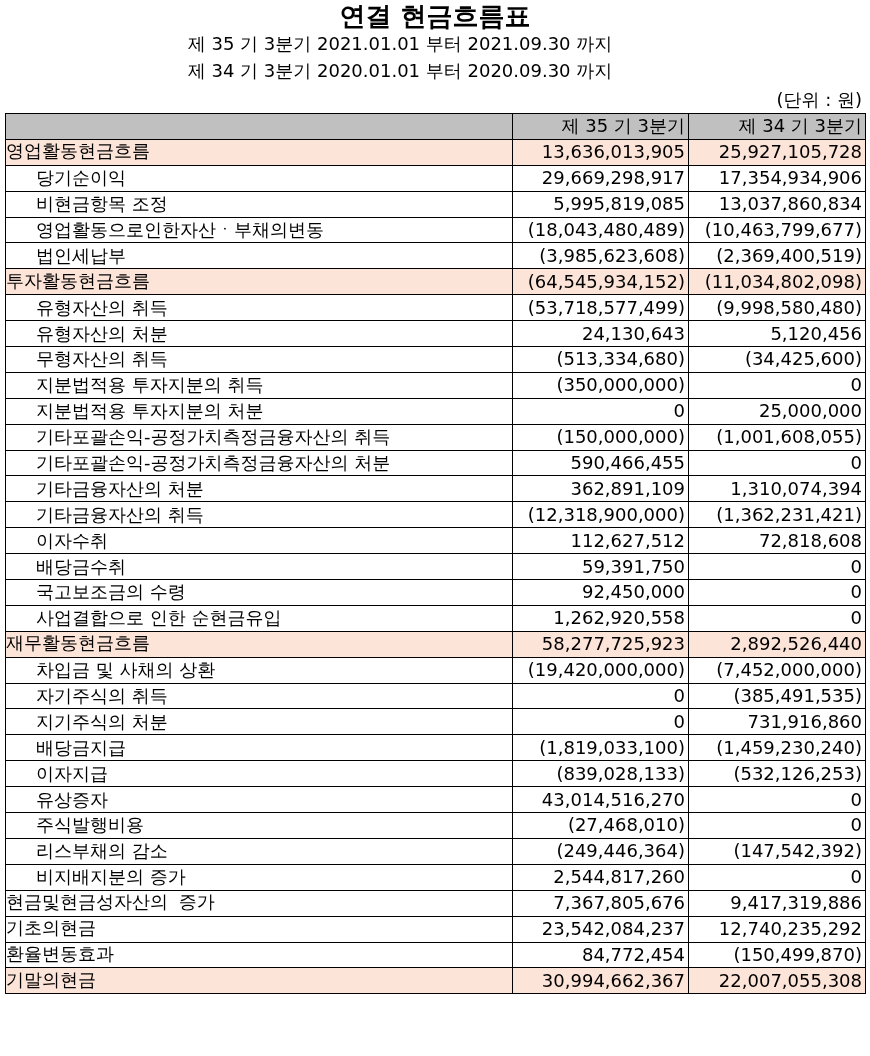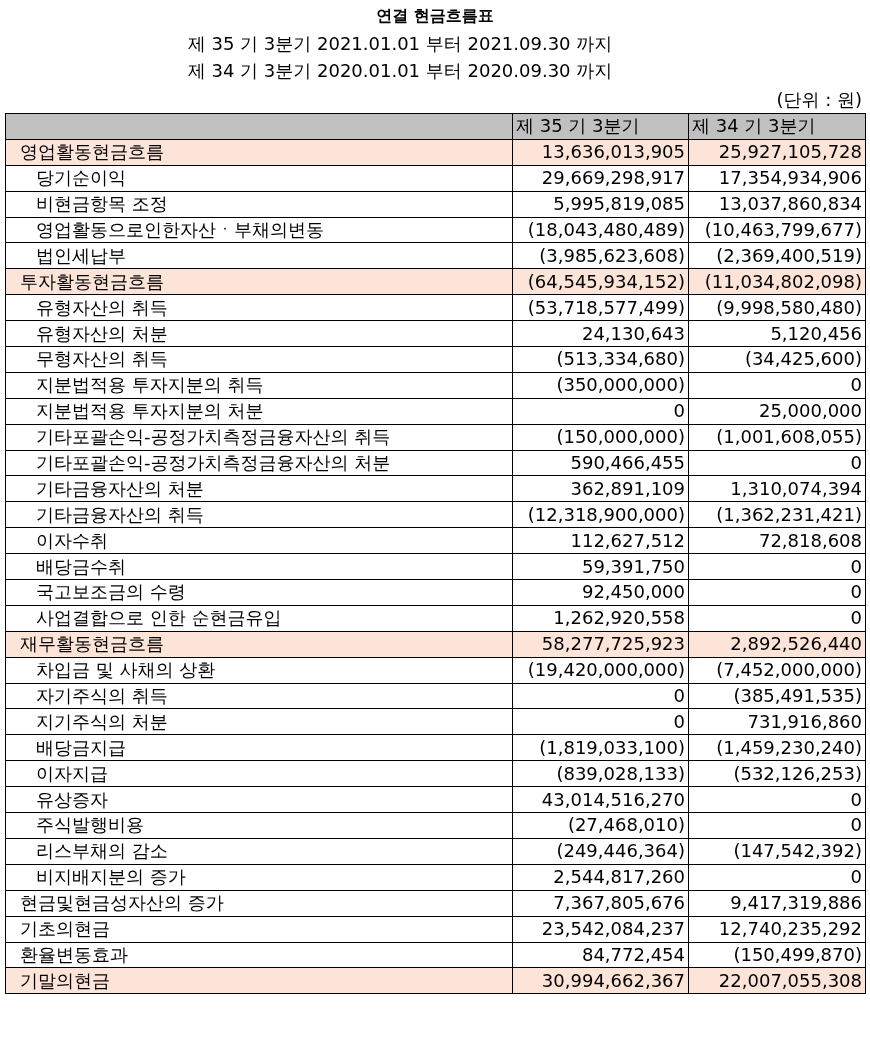--- a/index.html
+++ b/index.html
@@ -1,31 +1,31 @@
 <!DOCTYPE html>
 <html><head>
 <meta charset="utf-8">
 <style>
   html, body { margin: 0; padding: 0; background: #ffffff; }
   body { width: 870px; height: 1056px; position: relative; font-family: "DejaVu Sans", sans-serif; color: #000; overflow: hidden; }
-  .title { position: absolute; top: 2px; left: 0; width: 870px; text-align: center; font-size: 16px; font-weight: bold; line-height: 28px; }
+  .title { position: absolute; top: 2px; left: 0; width: 870px; text-align: center; font-size: 26px; font-weight: bold; line-height: 28px; }
   .sub { position: absolute; left: 0; width: 800px; text-align: center; font-size: 18px; line-height: 24px; }
   .sub1 { top: 32px; }
   .sub2 { top: 59px; }
   .unit { position: absolute; top: 88px; right: 8px; font-size: 18px; line-height: 24px; text-align: center; }
   table { position: absolute; top: 113px; left: 5px; width: 860px; border-collapse: collapse; table-layout: fixed; }
   col.c1 { width: 507px; }
   col.c2 { width: 176px; }
   col.c3 { width: 177px; }
   td, th { border: 1px solid #000; height: 24.9px; padding: 0 3px; font-size: 18px; line-height: 24px; white-space: nowrap; overflow: hidden; font-weight: normal; }
-  th { background: #c0c0c0; text-align: left; }
+  th { background: #c0c0c0; text-align: right; }
   td.num { text-align: right; }
   tr.section td { background: #fde4d8; }
   td.label.indent { padding-left: 30px; }
-  td.label.flush { padding-left: 14px; }
+  td.label.flush { padding-left: 0; font-family: Liberation Mono, monospace; }
 </style>
 </head>
 <body>
 
 <div class="title">연결 현금흐름표</div>
 <div class="sub sub1">제 35 기 3분기 2021.01.01 부터 2021.09.30 까지</div>
 <div class="sub sub2">제 34 기 3분기 2020.01.01 부터 2020.09.30 까지</div>
 <div class="unit">(단위 : 원)</div>
 
 <table>

